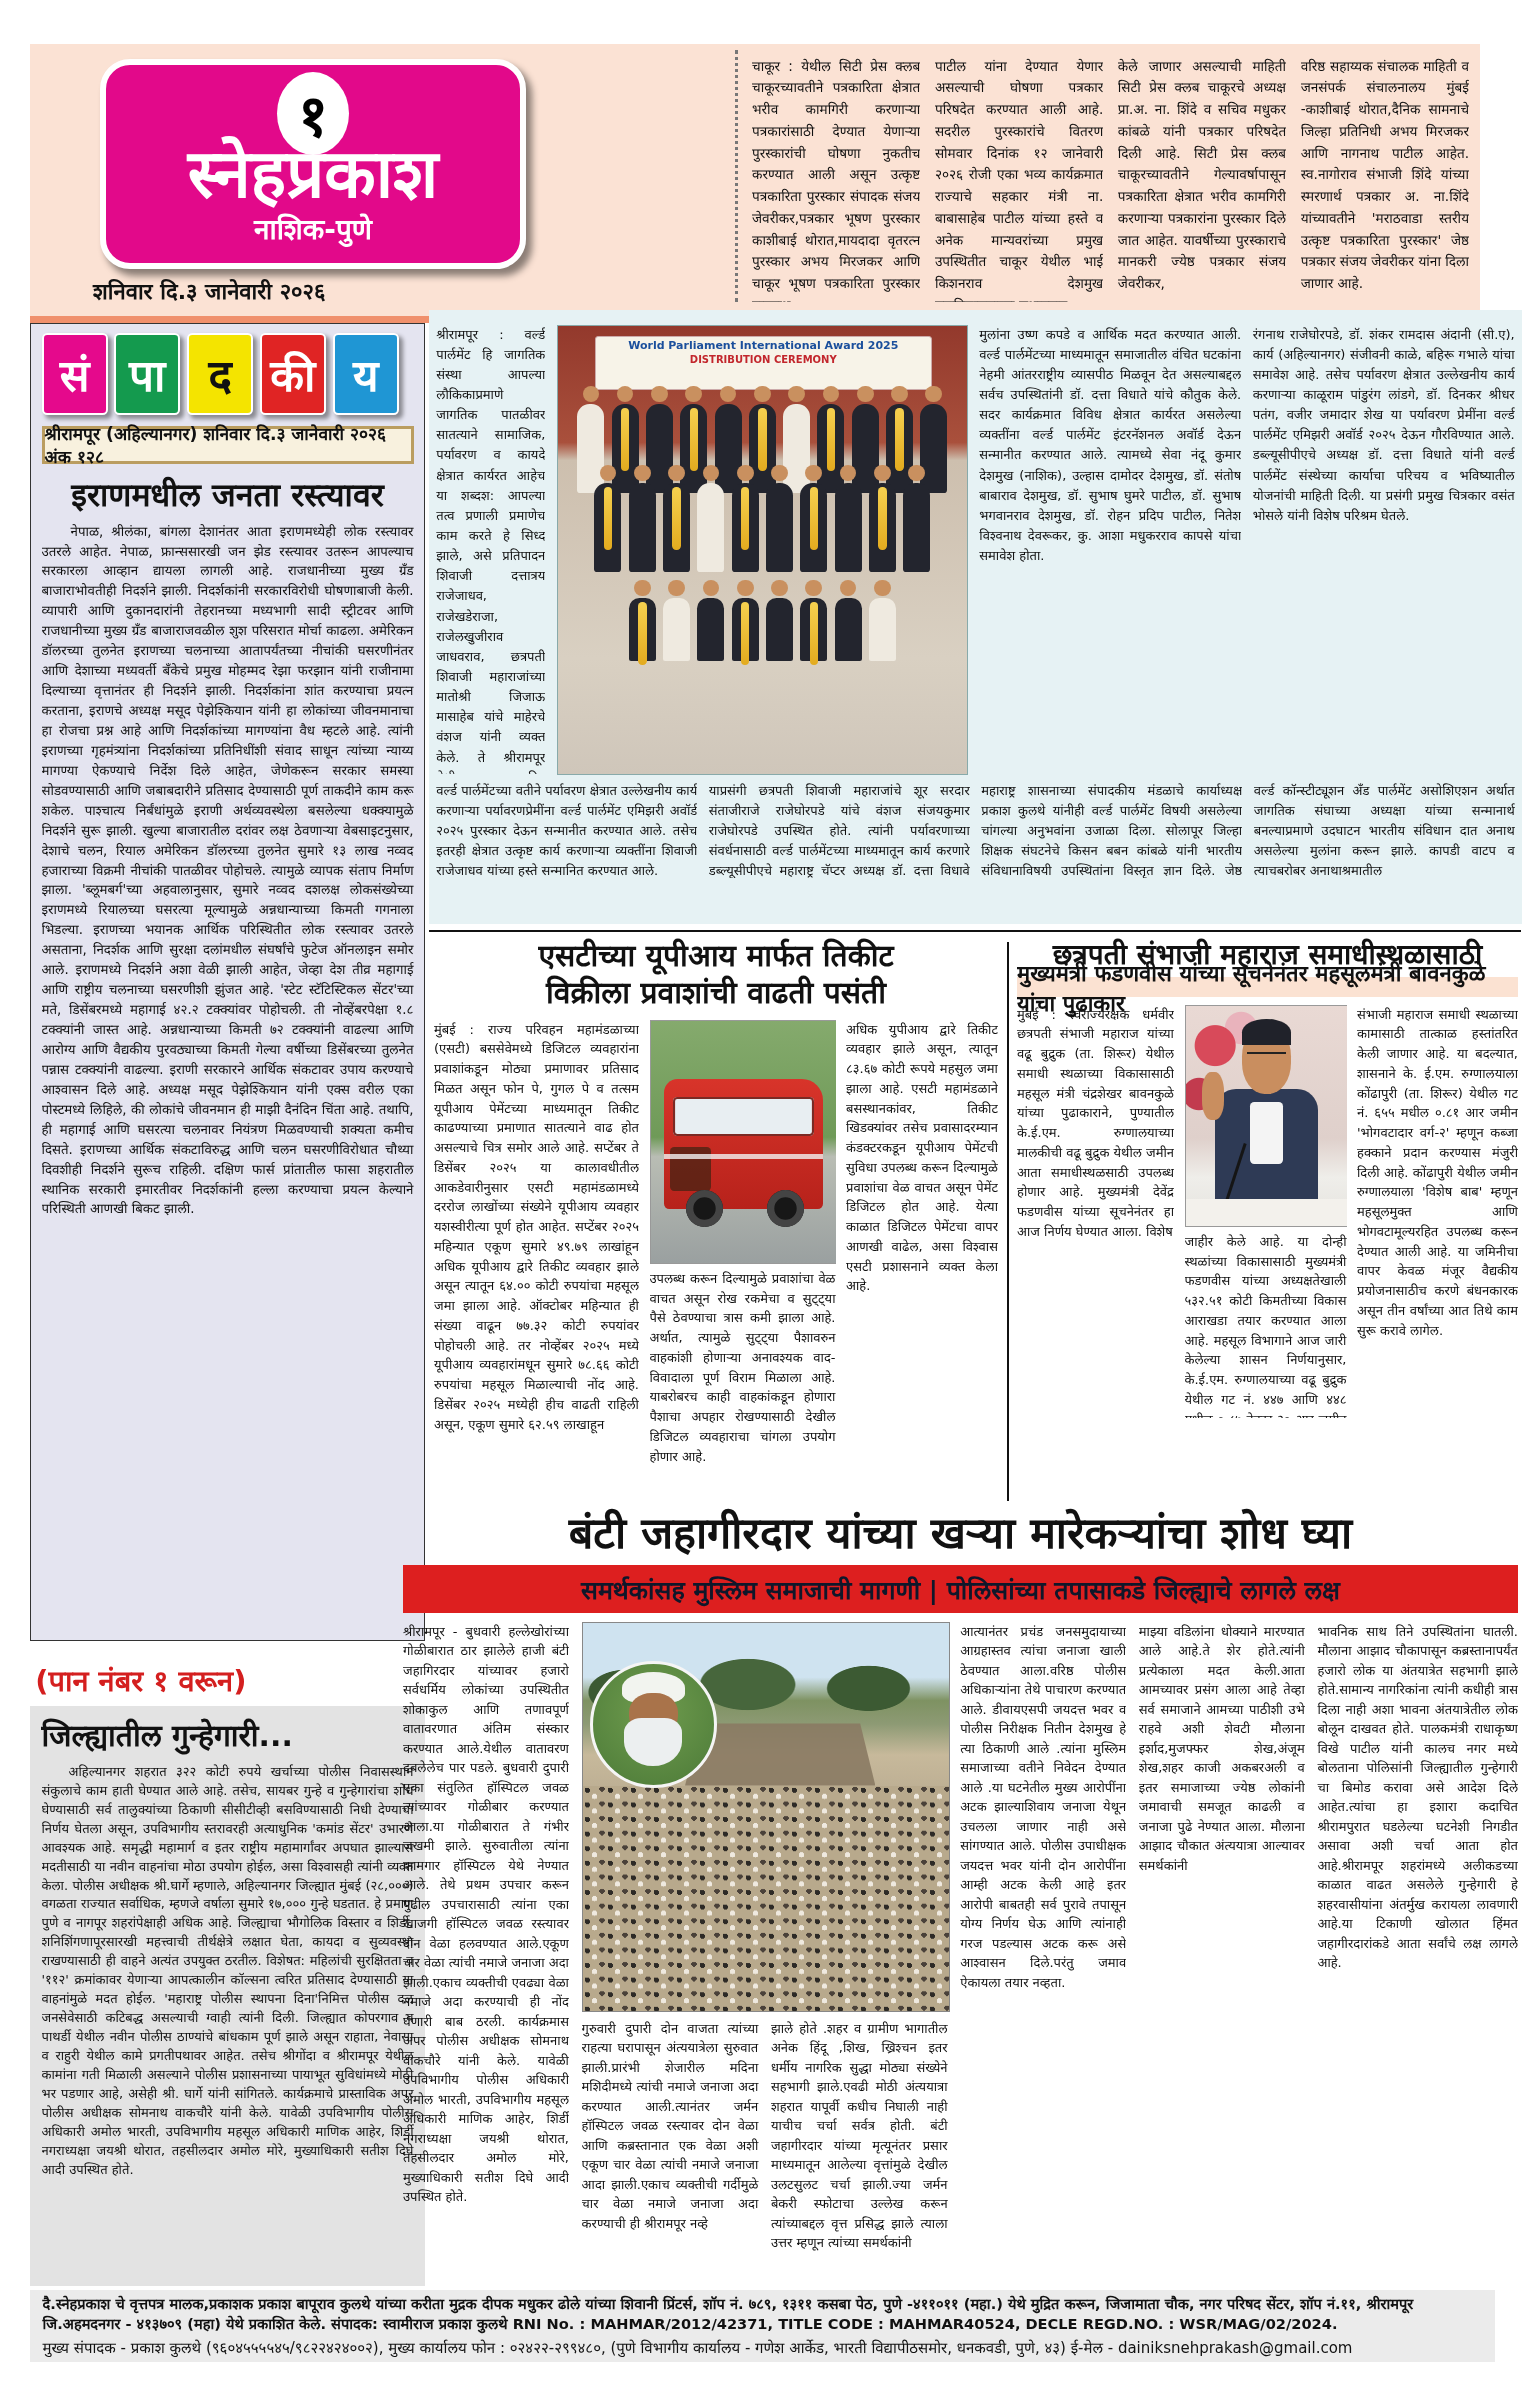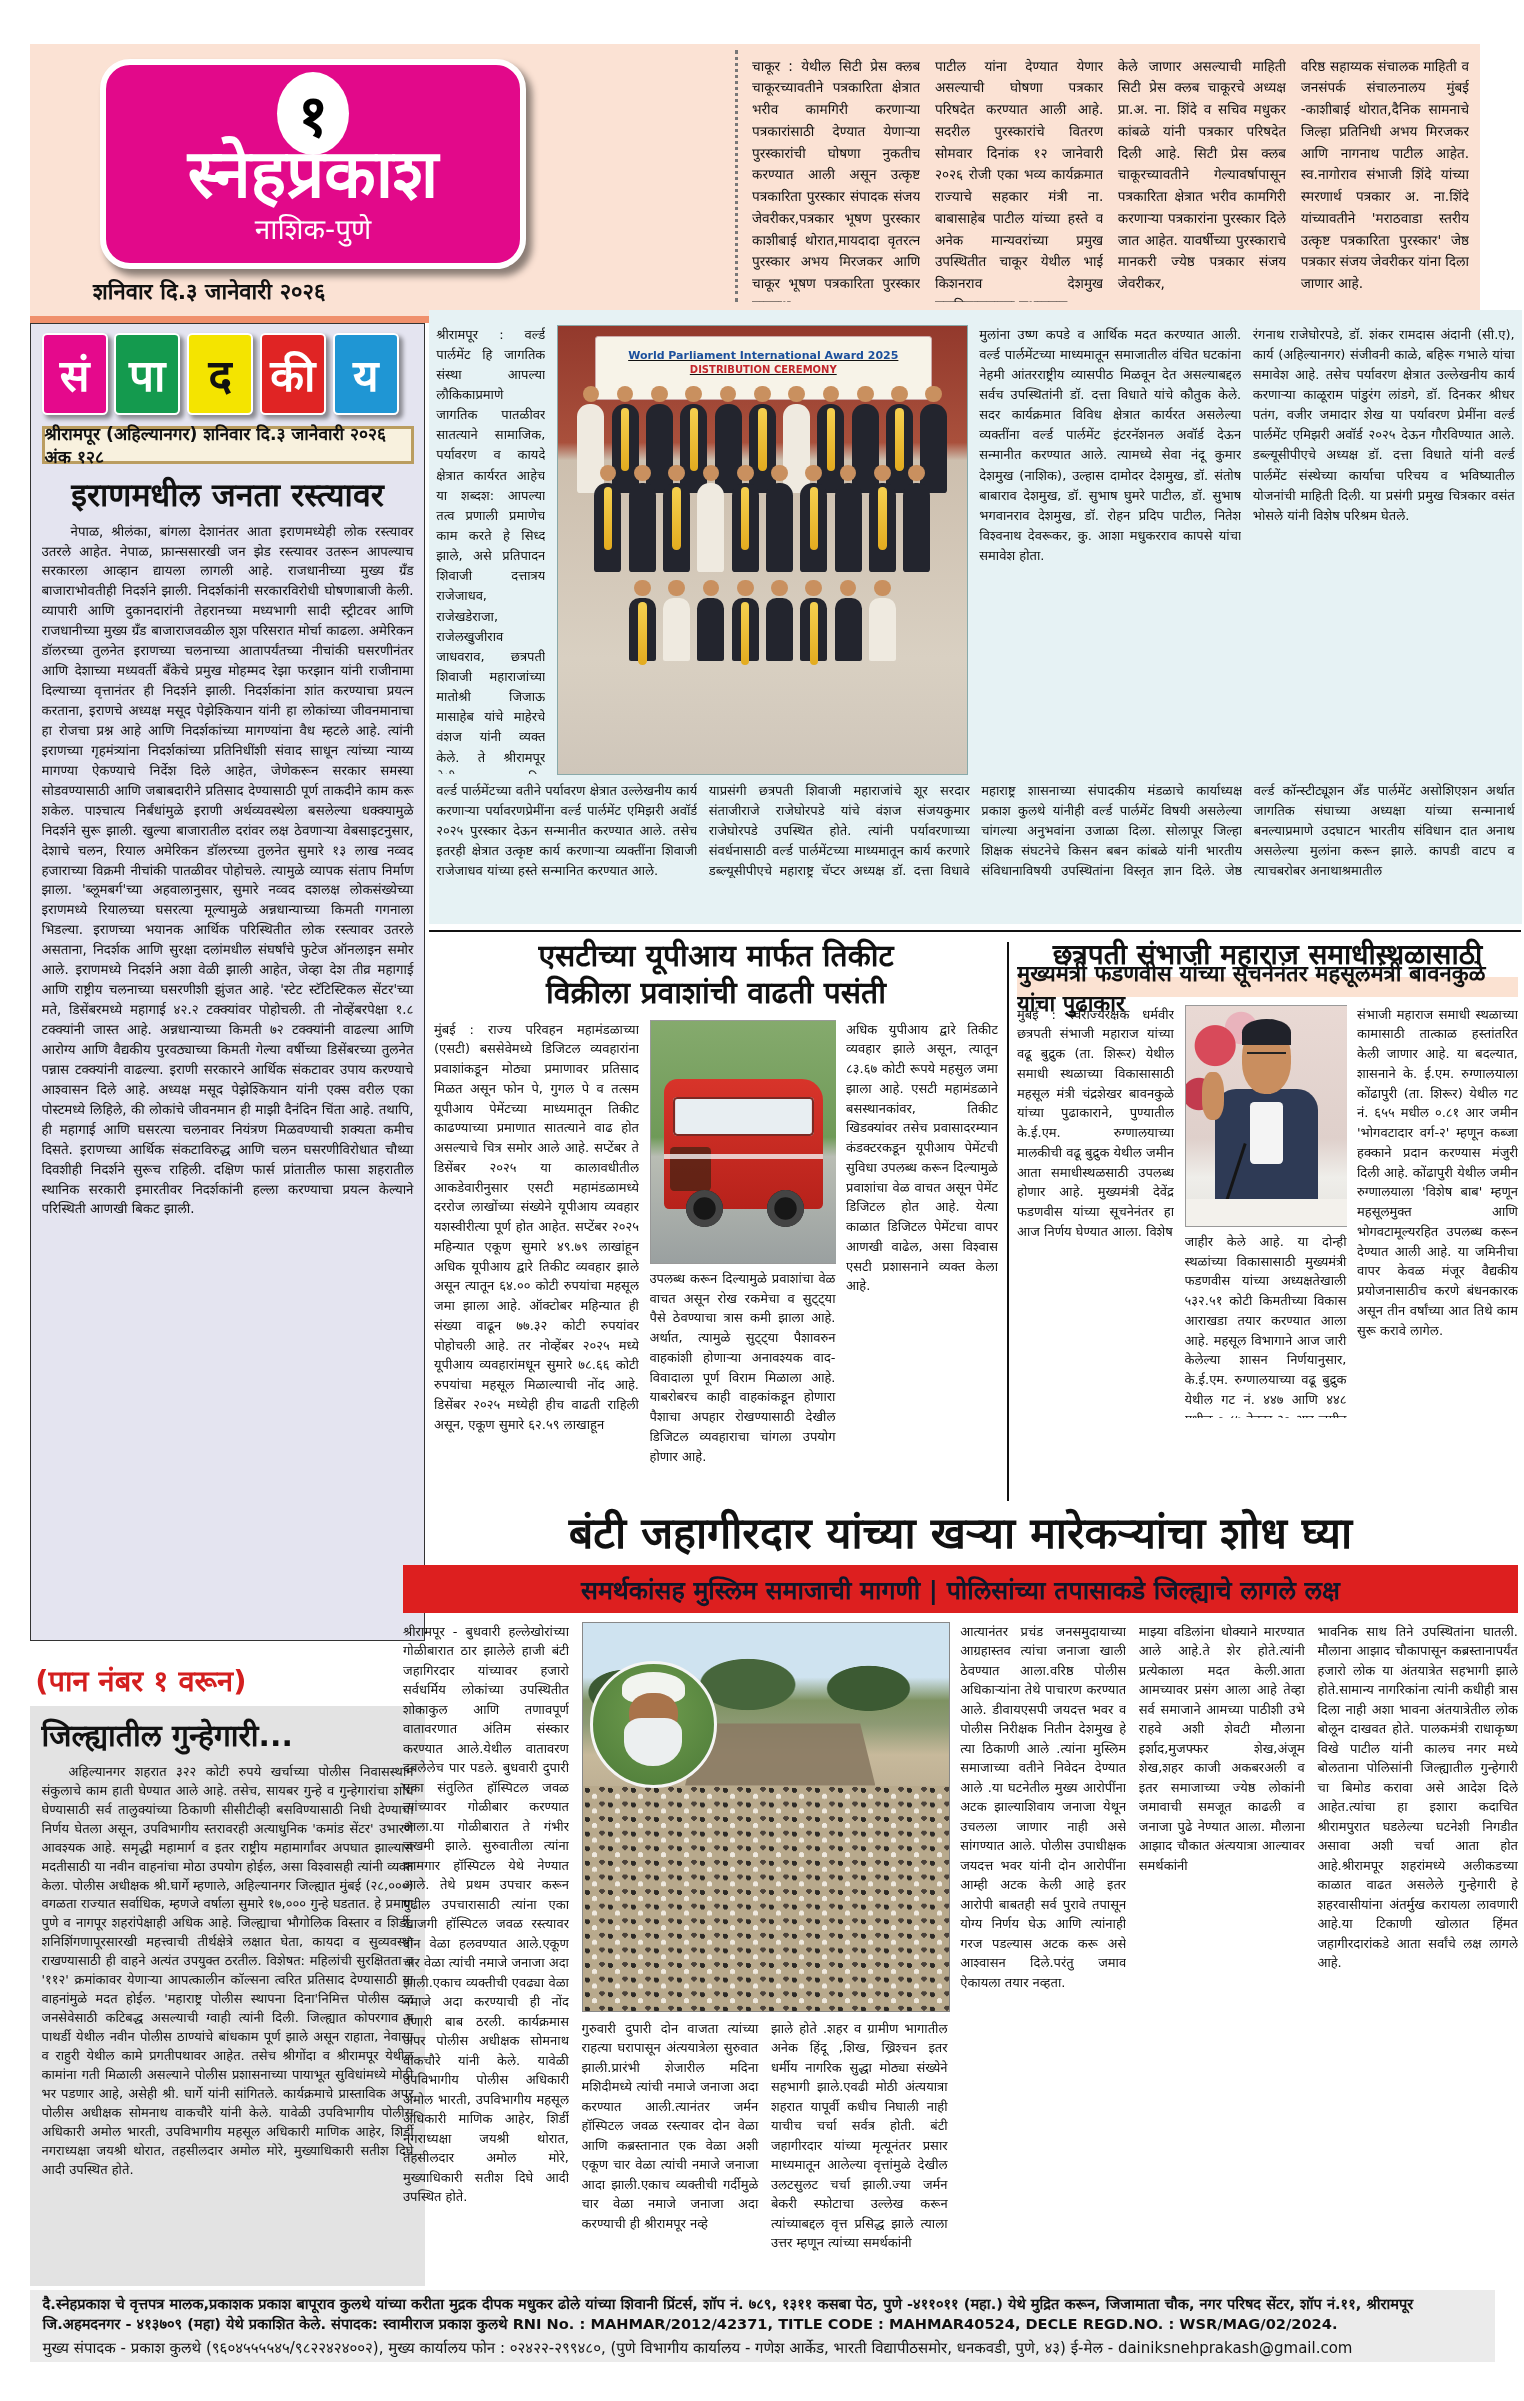--- a/index.html
+++ b/index.html
@@ -11,21 +11,21 @@
 
   
   #topband{left:30px;top:44px;width:1450px;height:272px;background:#fbe2d4;
            border-bottom:7.3px solid #f0906c;}
   #logo{position:absolute;left:70px;top:14.6px;width:414px;height:198px;background:#e2098a;
         border:6.8px solid #ffffff;border-radius:30px;box-shadow:5.2px 6.3px 7.3px rgba(0,0,0,.45);
         display:flex;flex-direction:column;align-items:center;}
   #logo .oval{width:72px;height:83px;background:#ffffff;border-radius:50%;margin-top:7.3px;
         display:flex;align-items:center;justify-content:center;font-size:58px;font-weight:bold;color:#000;}
   #logo .ttl{color:#fff;font-weight:bold;font-size:67px;line-height:1.0;margin-top:-13.6px;white-space:nowrap;}
-  #logo .tag{color:#fff;font-weight:normal;font-size:28px;margin-top:1px;}
+  #logo .tag{color:#fff;font-weight:bold;font-size:28px;margin-top:1px;}
   #tb-date{left:63px;top:231px;width:387px;font-size:22px;font-weight:bold;}
   #tb-headline{left:460px;top:11.5px;width:230px;text-align:right;font-weight:bold;
                font-size:26px;line-height:1.32;}
   #tb-divider{left:705px;top:6.3px;height:252px;width:0;border-left:3.1px dotted #777;}
   #tb-cols{left:722px;top:11.5px;width:717px;height:246px;display:flex;gap:14.6px;}
   #tb-cols .col{flex:1;font-size:13.6px;line-height:1.60;}
 
   
   #edbox{left:30px;top:323px;width:395px;height:1318px;background:#e4e4f0;border:1.6px solid #333;
          box-sizing:border-box;padding:9.4px 10.5px;}
@@ -50,21 +50,21 @@
   
   #mainbg{left:429px;top:310px;width:1093px;height:614px;background:#e6f2f4;box-sizing:border-box;
           padding:5.2px 7.3px;}
   #mainhead{text-align:center;font-size:31px;font-weight:bold;white-space:nowrap;}
   #mainrow{display:flex;gap:11.5px;margin-top:9.4px;height:449px;}
   #mainrow .ncol{font-size:13px;line-height:1.55;}
   #m-col1{width:109px;}
   #m-photo{width:409px;height:448px;border:1px solid #8aa;position:relative;overflow:hidden;
            background:linear-gradient(180deg,#93392c 0%,#a9503c 26%,#cdbfae 30%,#d9d0c2 74%,#cfc6ba 100%);}
   #m-banner{position:absolute;left:9%;top:10.5px;width:82%;height:50px;background:#f7f3e8;border:1px solid #caa;
-            border-radius:3.1px;text-align:center;padding-top:12px;text-decoration:underline;}
+            border-radius:3.1px;text-align:center;padding-top:2px;}
   #m-banner .b1{font-size:11px;font-weight:bold;color:#1b4f9c;}
   #m-banner .b2{font-size:10px;font-weight:bold;color:#c2262c;margin-top:2.1px;}
   .prow{position:absolute;left:0;width:100%;display:flex;justify-content:center;gap:7.3px;}
   .prow.r1{top:78px;} .prow.r2{top:157px;} .prow.r3{top:272px;}
   .person{width:27px;height:89px;background:#23252e;border-radius:12.6px 12.6px 3.1px 3.1px;position:relative;}
   .person::before{content:"";position:absolute;top:-18px;left:5.2px;width:16.7px;height:16.7px;border-radius:50%;
                   background:#c9905f;}
   .person.w{background:#efeae0;}
   .person.s::after{content:"";position:absolute;top:4.2px;left:9.4px;width:8.4px;height:63px;border-radius:4.2px;
                    background:linear-gradient(180deg,#f5d04f,#e3ab1f);}

